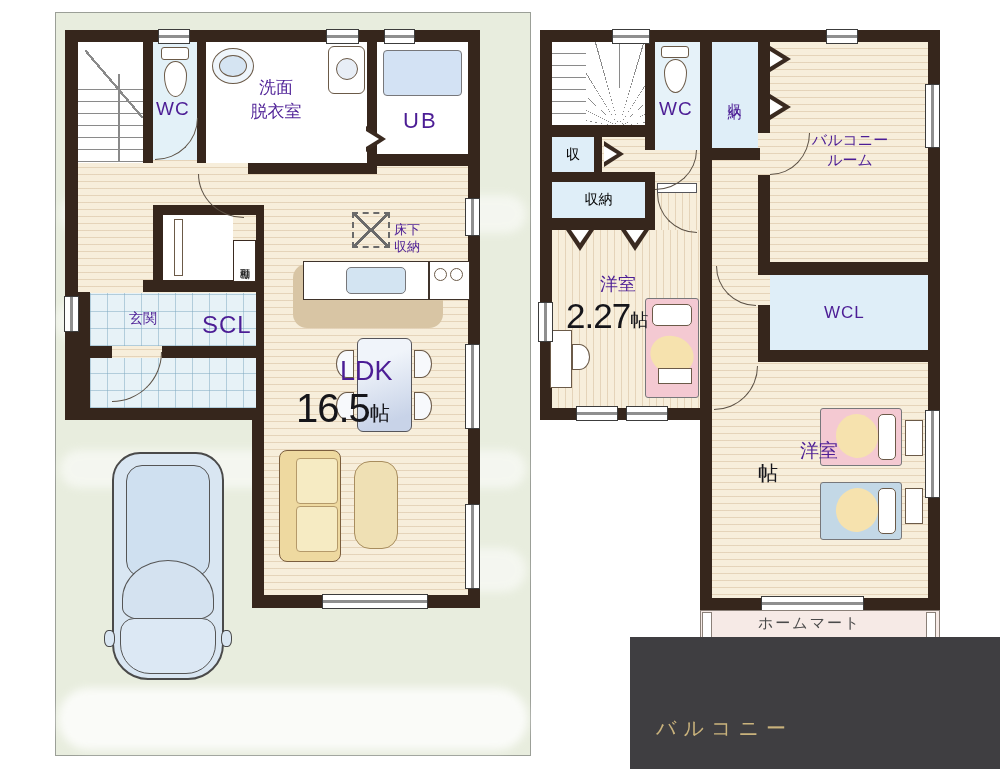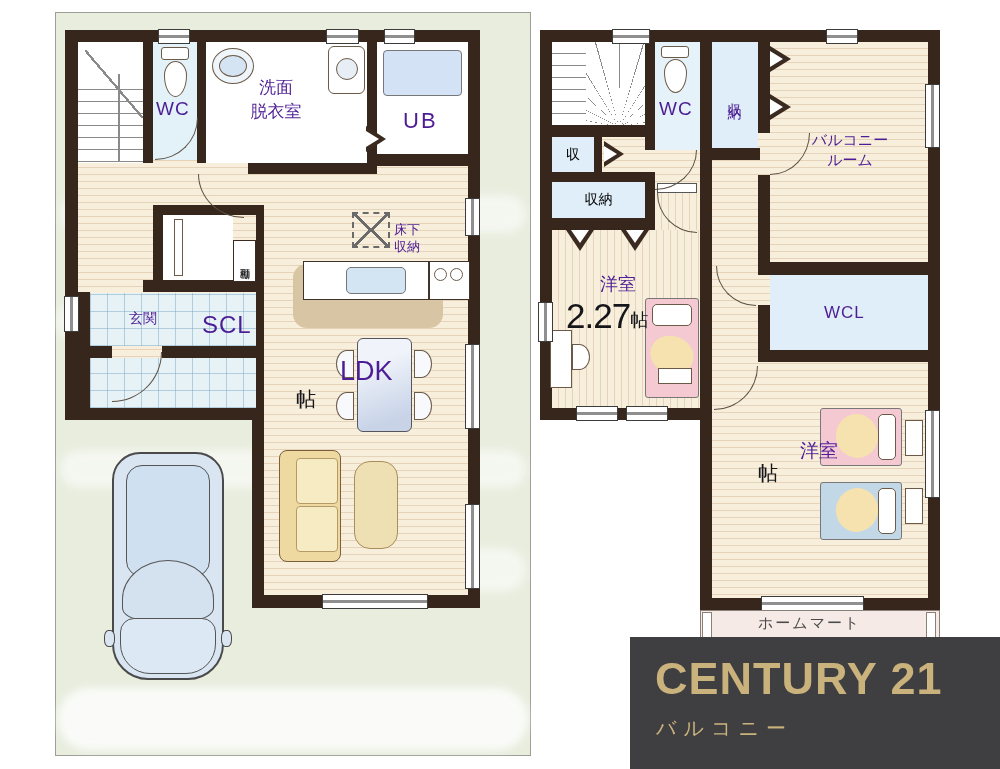--- a/index.html
+++ b/index.html
@@ -145,20 +145,21 @@
   </div>
   <div class="lbl" style="left:403px;top:108px;font-size:22px;letter-spacing:2px;">UB</div>
   <div class="lbl" style="left:394px;top:222px;font-size:13px;line-height:1.3;">
     <span>床下</span><br>
     <span>収納</span>
   </div>
   <div class="lbl" style="left:103px;top:310px;font-size:14px;margin-left:26px;">玄関</div>
   <div class="lbl" style="left:182px;top:311px;font-size:24px;letter-spacing:1px;margin-left:20px;">SCL</div>
   <div class="lbl" style="left:340px;top:356px;font-size:27px;">LDK</div>
   <div class="num-row" style="left:296px;top:386px;">
+    <span style="font-size:40px;letter-spacing:-1px;">16.5</span>
     <span style="font-size:20px;padding-bottom:4px;">帖</span>
   </div>
 
   <div class="wall" style="left:540px;top:30px;width:172px;height:390px;"></div>
   <div class="wall" style="left:700px;top:30px;width:240px;height:580px;"></div>
   <div class="room wood-h" style="left:552px;top:42px;width:148px;height:366px;"></div>
   <div class="room wood-h" style="left:712px;top:42px;width:216px;height:556px;"></div>
 
   <div class="wall" style="left:645px;top:42px;width:10px;height:108px;"></div>
   <div class="wall" style="left:552px;top:125px;width:93px;height:12px;"></div>
@@ -252,17 +253,16 @@
   <div class="num-row" style="left:566px;top:296px;">
     <span style="font-size:35px;letter-spacing:-1px;">2.27</span>
     <span style="font-size:18px;padding-bottom:4px;">帖</span>
   </div>
   <div class="lbl" style="left:800px;top:438px;font-size:19px;">洋室</div>
   <div class="num-row" style="left:758px;top:460px;">
     <span style="font-size:20px;padding-bottom:5px;">帖</span>
   </div>
 
   <div class="logo">
-    <div class="brand">CENTURY 21</div>
     <div class="company">バルコニー</div>
   </div>
 
 </div>
 
 </body></html>

